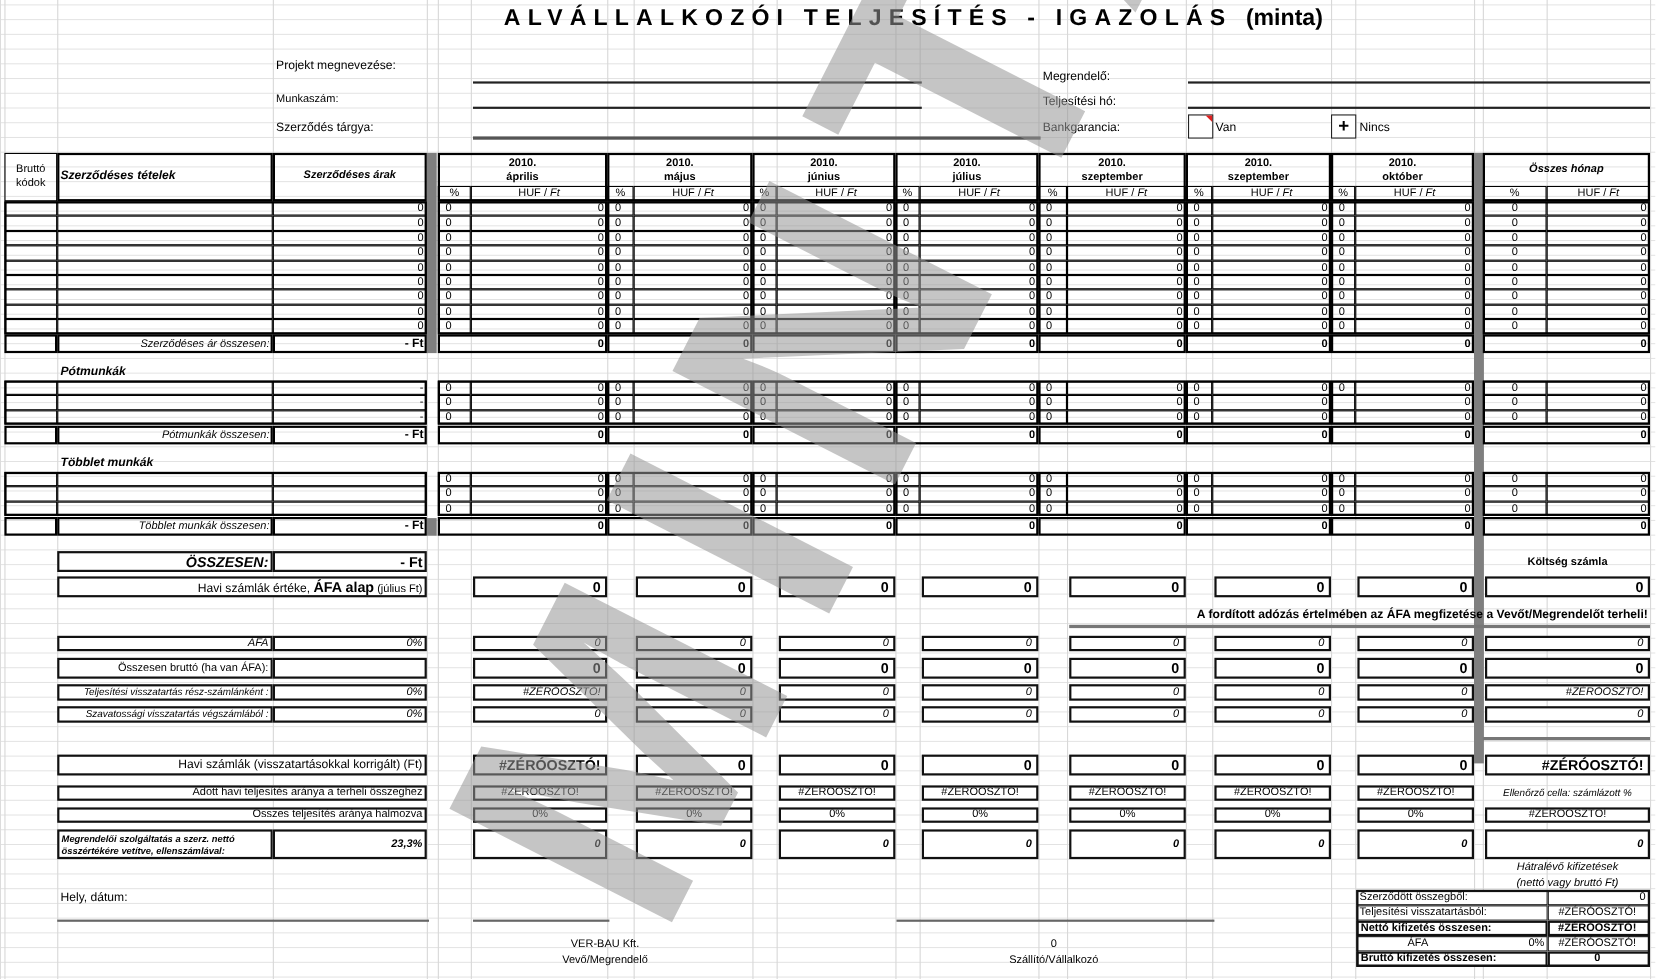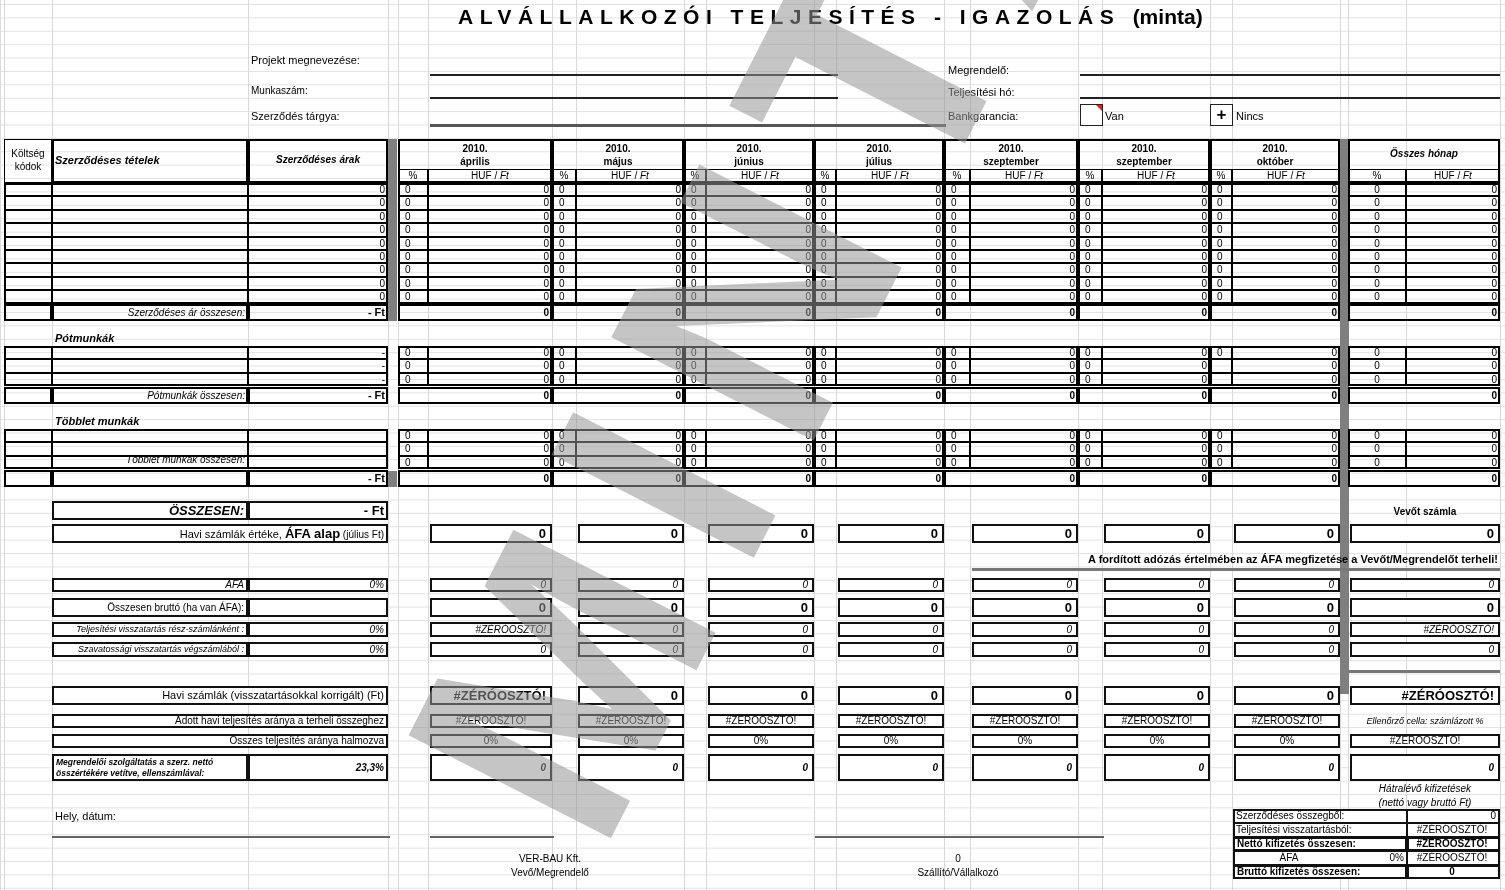--- a/index.html
+++ b/index.html
@@ -78,21 +78,21 @@
 <div class="abs chk" style="left:1210px;top:104px;width:23px;height:22px;text-align:center;font-weight:bold;font-size:17px;line-height:19px;">+</div>
 <div class="abs lbl" style="left:1236px;top:110px;">Nincs</div>
 
 <div class="graybar" style="left:388px;top:139px;width:9px;height:182px;"></div>
 <div class="graybar" style="left:388px;top:471px;width:9px;height:16px;"></div>
 <div class="graybar" style="left:1340px;top:139px;width:9px;height:555px;"></div>
 
 <div id="main">
     <div class="abs " style="left: 4px; top: 139px; width: 48px; height: 44px; border: 1px solid rgb(0, 0, 0); background: transparent; box-sizing: border-box;"></div>
     <div class="abs " style="left: 4px; top: 147px; width: 48px; height: 13px; line-height: 13px; text-align: center; font-size: 10px; padding: 0px 3px; white-space: nowrap; overflow: hidden; box-sizing: border-box;"></div>
-    <div class="abs c" style="left: 4px; top: 147px; width: 48px; font-size: 10px; line-height: 13px; box-sizing: border-box;">Költség kódok</div>
+    <div class="abs c" style="left: 4px; top: 147px; width: 48px; font-size: 10px; line-height: 13px; box-sizing: border-box;">Bruttó kódok</div>
     <div class="abs " style="left: 52px; top: 139px; width: 196px; height: 44px; border: 2px solid rgb(0, 0, 0); background: transparent; box-sizing: border-box;"></div>
     <div class="abs b i" style="left: 52px; top: 153px; width: 196px; height: 14px; line-height: 14px; text-align: left; padding: 0px 3px; white-space: nowrap; overflow: hidden; font-size: 11px; box-sizing: border-box;">Szerződéses tételek</div>
     <div class="abs " style="left: 248px; top: 139px; width: 140px; height: 44px; border: 2px solid rgb(0, 0, 0); background: transparent; box-sizing: border-box;"></div>
     <div class="abs b i" style="left: 248px; top: 153px; width: 140px; height: 14px; line-height: 14px; text-align: center; font-size: 10px; padding: 0px 3px; white-space: nowrap; overflow: hidden; box-sizing: border-box;">Szerződéses árak</div>
     <div class="abs " style="left: 398px; top: 139px; width: 154px; height: 44px; border: 2px solid rgb(0, 0, 0); background: transparent; box-sizing: border-box;"></div>
     <div class="abs hdr" style="left: 398px; top: 142px; width: 154px; box-sizing: border-box;">
       <div>2010.</div>
       <div>április</div>
     </div>
     <div class="abs " style="left: 398px; top: 169px; width: 30px; height: 14px; border: 1px solid rgb(0, 0, 0); background: transparent; box-sizing: border-box;"></div>
@@ -760,21 +760,21 @@
     <div class="abs " style="left: 398px; top: 429px; width: 154px; height: 40.2px; border: 2px solid rgb(0, 0, 0); background: transparent; box-sizing: border-box;"></div>
     <div class="abs " style="left: 552px; top: 429px; width: 132px; height: 40.2px; border: 2px solid rgb(0, 0, 0); background: transparent; box-sizing: border-box;"></div>
     <div class="abs " style="left: 684px; top: 429px; width: 130px; height: 40.2px; border: 2px solid rgb(0, 0, 0); background: transparent; box-sizing: border-box;"></div>
     <div class="abs " style="left: 814px; top: 429px; width: 130px; height: 40.2px; border: 2px solid rgb(0, 0, 0); background: transparent; box-sizing: border-box;"></div>
     <div class="abs " style="left: 944px; top: 429px; width: 134px; height: 40.2px; border: 2px solid rgb(0, 0, 0); background: transparent; box-sizing: border-box;"></div>
     <div class="abs " style="left: 1078px; top: 429px; width: 132px; height: 40.2px; border: 2px solid rgb(0, 0, 0); background: transparent; box-sizing: border-box;"></div>
     <div class="abs " style="left: 1210px; top: 429px; width: 130px; height: 40.2px; border: 2px solid rgb(0, 0, 0); background: transparent; box-sizing: border-box;"></div>
     <div class="abs " style="left: 1348px; top: 429px; width: 152px; height: 40.2px; border: 2px solid rgb(0, 0, 0); background: transparent; box-sizing: border-box;"></div>
     <div class="abs " style="left: 4px; top: 470px; width: 48px; height: 17px; border: 2px solid rgb(0, 0, 0); background: transparent; box-sizing: border-box;"></div>
     <div class="abs " style="left: 52px; top: 470px; width: 196px; height: 17px; border: 2px solid rgb(0, 0, 0); background: transparent; box-sizing: border-box;"></div>
-    <div class="abs i" style="left: 52px; top: 451px; width: 196px; height: 17px; line-height: 17px; text-align: right; font-size: 10px; padding: 0px 3px; white-space: nowrap; overflow: hidden; box-sizing: border-box;">Többlet munkák összesen:</div>
+    <div class="abs i" style="left: 52px; top: 470px; width: 196px; height: 17px; line-height: 17px; text-align: right; font-size: 10px; padding: 0px 3px; white-space: nowrap; overflow: hidden; box-sizing: border-box;">Többlet munkák összesen:</div>
     <div class="abs " style="left: 248px; top: 470px; width: 140px; height: 17px; border: 2px solid rgb(0, 0, 0); background: transparent; box-sizing: border-box;"></div>
     <div class="abs b" style="left: 248px; top: 470px; width: 140px; height: 17px; line-height: 17px; text-align: right; padding: 0px 3px; white-space: nowrap; overflow: hidden; font-size: 11px; box-sizing: border-box;">- Ft</div>
     <div class="abs " style="left: 398px; top: 470px; width: 154px; height: 17px; border: 2px solid rgb(0, 0, 0); background: transparent; box-sizing: border-box;"></div>
     <div class="abs b" style="left: 398px; top: 470px; width: 154px; height: 17px; line-height: 17px; text-align: right; font-size: 10px; padding: 0px 3px; white-space: nowrap; overflow: hidden; box-sizing: border-box;">0</div>
     <div class="abs " style="left: 552px; top: 470px; width: 132px; height: 17px; border: 2px solid rgb(0, 0, 0); background: transparent; box-sizing: border-box;"></div>
     <div class="abs b" style="left: 552px; top: 470px; width: 132px; height: 17px; line-height: 17px; text-align: right; font-size: 10px; padding: 0px 3px; white-space: nowrap; overflow: hidden; box-sizing: border-box;">0</div>
     <div class="abs " style="left: 684px; top: 470px; width: 130px; height: 17px; border: 2px solid rgb(0, 0, 0); background: transparent; box-sizing: border-box;"></div>
     <div class="abs b" style="left: 684px; top: 470px; width: 130px; height: 17px; line-height: 17px; text-align: right; font-size: 10px; padding: 0px 3px; white-space: nowrap; overflow: hidden; box-sizing: border-box;">0</div>
     <div class="abs " style="left: 814px; top: 470px; width: 130px; height: 17px; border: 2px solid rgb(0, 0, 0); background: transparent; box-sizing: border-box;"></div>
     <div class="abs b" style="left: 814px; top: 470px; width: 130px; height: 17px; line-height: 17px; text-align: right; font-size: 10px; padding: 0px 3px; white-space: nowrap; overflow: hidden; box-sizing: border-box;">0</div>
@@ -784,21 +784,21 @@
     <div class="abs b" style="left: 1078px; top: 470px; width: 132px; height: 17px; line-height: 17px; text-align: right; font-size: 10px; padding: 0px 3px; white-space: nowrap; overflow: hidden; box-sizing: border-box;">0</div>
     <div class="abs " style="left: 1210px; top: 470px; width: 130px; height: 17px; border: 2px solid rgb(0, 0, 0); background: transparent; box-sizing: border-box;"></div>
     <div class="abs b" style="left: 1210px; top: 470px; width: 130px; height: 17px; line-height: 17px; text-align: right; font-size: 10px; padding: 0px 3px; white-space: nowrap; overflow: hidden; box-sizing: border-box;">0</div>
     <div class="abs " style="left: 1348px; top: 470px; width: 152px; height: 17px; border: 2px solid rgb(0, 0, 0); background: transparent; box-sizing: border-box;"></div>
     <div class="abs b" style="left: 1348px; top: 470px; width: 152px; height: 17px; line-height: 17px; text-align: right; font-size: 10px; padding: 0px 3px; white-space: nowrap; overflow: hidden; box-sizing: border-box;">0</div>
   </div>
 
 <div id="summary">
     <div class="abs" style="left:52px;top:501px;width:196px;height:19px;border:2px solid #111;background:#fff;line-height:15px;font-size:11px;text-align:right;padding-right:2px;white-space:nowrap;overflow:hidden;font-weight:bold;font-style:italic;font-size:13px;">ÖSSZESEN:</div>
     <div class="abs" style="left:248px;top:501px;width:140px;height:19px;border:2px solid #111;background:#fff;line-height:15px;font-size:11px;text-align:right;padding-right:2px;white-space:nowrap;overflow:hidden;font-weight:bold;font-size:13px;">- Ft</div>
-    <div class="abs b" style="left:1350px;top:506px;width:150px;text-align:center;font-size:10px;">Vevőt számla</div>
+    <div class="abs b" style="left:1350px;top:506px;width:150px;text-align:center;font-size:10px;">Költség számla</div>
     <div class="abs" style="left:52px;top:524px;width:336px;height:19px;border:2px solid #111;background:#fff;line-height:15px;font-size:11px;text-align:right;padding-right:2px;white-space:nowrap;overflow:hidden;font-size:11px;"><span>Havi számlák értéke, </span><span class="b" style="font-size:13px;">ÁFA alap</span><span style="font-size:10px;"> (július Ft)</span></div>
     <div class="abs" style="left:430px;top:524px;width:122px;height:19px;border:2px solid #111;background:#fff;line-height:15px;font-size:11px;text-align:right;padding-right:4px;white-space:nowrap;overflow:hidden;font-weight:bold;font-size:13px;">0</div>
     <div class="abs" style="left:578px;top:524px;width:106px;height:19px;border:2px solid #111;background:#fff;line-height:15px;font-size:11px;text-align:right;padding-right:4px;white-space:nowrap;overflow:hidden;font-weight:bold;font-size:13px;">0</div>
     <div class="abs" style="left:708px;top:524px;width:106px;height:19px;border:2px solid #111;background:#fff;line-height:15px;font-size:11px;text-align:right;padding-right:4px;white-space:nowrap;overflow:hidden;font-weight:bold;font-size:13px;">0</div>
     <div class="abs" style="left:838px;top:524px;width:106px;height:19px;border:2px solid #111;background:#fff;line-height:15px;font-size:11px;text-align:right;padding-right:4px;white-space:nowrap;overflow:hidden;font-weight:bold;font-size:13px;">0</div>
     <div class="abs" style="left:972px;top:524px;width:106px;height:19px;border:2px solid #111;background:#fff;line-height:15px;font-size:11px;text-align:right;padding-right:4px;white-space:nowrap;overflow:hidden;font-weight:bold;font-size:13px;">0</div>
     <div class="abs" style="left:1104px;top:524px;width:106px;height:19px;border:2px solid #111;background:#fff;line-height:15px;font-size:11px;text-align:right;padding-right:4px;white-space:nowrap;overflow:hidden;font-weight:bold;font-size:13px;">0</div>
     <div class="abs" style="left:1234px;top:524px;width:106px;height:19px;border:2px solid #111;background:#fff;line-height:15px;font-size:11px;text-align:right;padding-right:4px;white-space:nowrap;overflow:hidden;font-weight:bold;font-size:13px;">0</div>
     <div class="abs" style="left:1350px;top:524px;width:150px;height:19px;border:2px solid #111;background:#fff;line-height:15px;font-size:11px;text-align:right;padding-right:4px;white-space:nowrap;overflow:hidden;font-weight:bold;font-size:13px;">0</div>
     <div class="abs b" style="left:972px;top:553px;width:526px;text-align:right;font-size:11px;white-space:nowrap;">A fordított adózás értelmében az ÁFA megfizetése a Vevőt/Megrendelőt terheli!</div>
@@ -881,21 +881,21 @@
     <div class="abs" style="left:1104px;top:754px;width:106px;height:27px;border:2px solid #111;background:#fff;line-height:23px;font-size:11px;text-align:right;padding-right:4px;white-space:nowrap;overflow:hidden;font-weight:bold;font-style:italic;font-size:10px;">0</div>
     <div class="abs" style="left:1234px;top:754px;width:106px;height:27px;border:2px solid #111;background:#fff;line-height:23px;font-size:11px;text-align:right;padding-right:4px;white-space:nowrap;overflow:hidden;font-weight:bold;font-style:italic;font-size:10px;">0</div>
     <div class="abs" style="left:1350px;top:754px;width:150px;height:27px;border:2px solid #111;background:#fff;line-height:23px;font-size:11px;text-align:right;padding-right:4px;white-space:nowrap;overflow:hidden;font-weight:bold;font-style:italic;font-size:10px;">0</div>
   </div>
 
 <div class="abs i lbl" style="left:1350px;top:782px;width:150px;text-align:center;font-size:10px;line-height:14px;">
   <div>Hátralévő kifizetések</div>
   <div>(nettó vagy bruttó Ft)</div>
 </div>
 <div id="remaining">
-    <div class="abs" style="left:1233px;top:809px;width:174px;height:14px;border:1px solid #111;background:#fff;font-size:10px;line-height:12px;padding-left:2px;box-sizing:border-box;white-space:nowrap;"><span>Szerződéses összegből:</span></div>
+    <div class="abs" style="left:1233px;top:809px;width:174px;height:14px;border:1px solid #111;background:#fff;font-size:10px;line-height:12px;padding-left:2px;box-sizing:border-box;white-space:nowrap;"><span>Szerződött összegből:</span></div>
     <div class="abs" style="left:1407px;top:809px;width:93px;height:14px;border:1px solid #111;background:#fff;font-size:10px;line-height:12px;box-sizing:border-box;white-space:nowrap;text-align:right;padding-right:3px;">0</div>
     <div class="abs" style="left:1233px;top:823px;width:174px;height:14px;border:1px solid #111;background:#fff;font-size:10px;line-height:12px;padding-left:2px;box-sizing:border-box;white-space:nowrap;"><span>Teljesítési visszatartásból:</span></div>
     <div class="abs" style="left:1407px;top:823px;width:93px;height:14px;border:1px solid #111;background:#fff;font-size:10px;line-height:12px;box-sizing:border-box;white-space:nowrap;text-align:center;padding-right:3px;">#ZÉRÓOSZTÓ!</div>
     <div class="abs" style="left:1233px;top:837px;width:174px;height:14px;border:2px solid #111;background:#fff;font-size:10px;line-height:10px;padding-left:2px;box-sizing:border-box;white-space:nowrap;font-weight:bold;"><span>Nettó kifizetés összesen:</span></div>
     <div class="abs" style="left:1407px;top:837px;width:93px;height:14px;border:2px solid #111;background:#fff;font-size:10px;line-height:10px;box-sizing:border-box;white-space:nowrap;text-align:center;padding-right:3px;font-weight:bold;">#ZÉRÓOSZTÓ!</div>
     <div class="abs" style="left:1233px;top:851px;width:174px;height:14px;border:1px solid #111;background:#fff;font-size:10px;line-height:12px;padding-left:2px;box-sizing:border-box;white-space:nowrap;">
       <span style="position:absolute;left:0;width:110px;text-align:center;">ÁFA</span>
       <span style="position:absolute;right:2px;">0%</span>
     </div>
     <div class="abs" style="left:1407px;top:851px;width:93px;height:14px;border:1px solid #111;background:#fff;font-size:10px;line-height:12px;box-sizing:border-box;white-space:nowrap;text-align:center;padding-right:3px;">#ZÉRÓOSZTÓ!</div>

